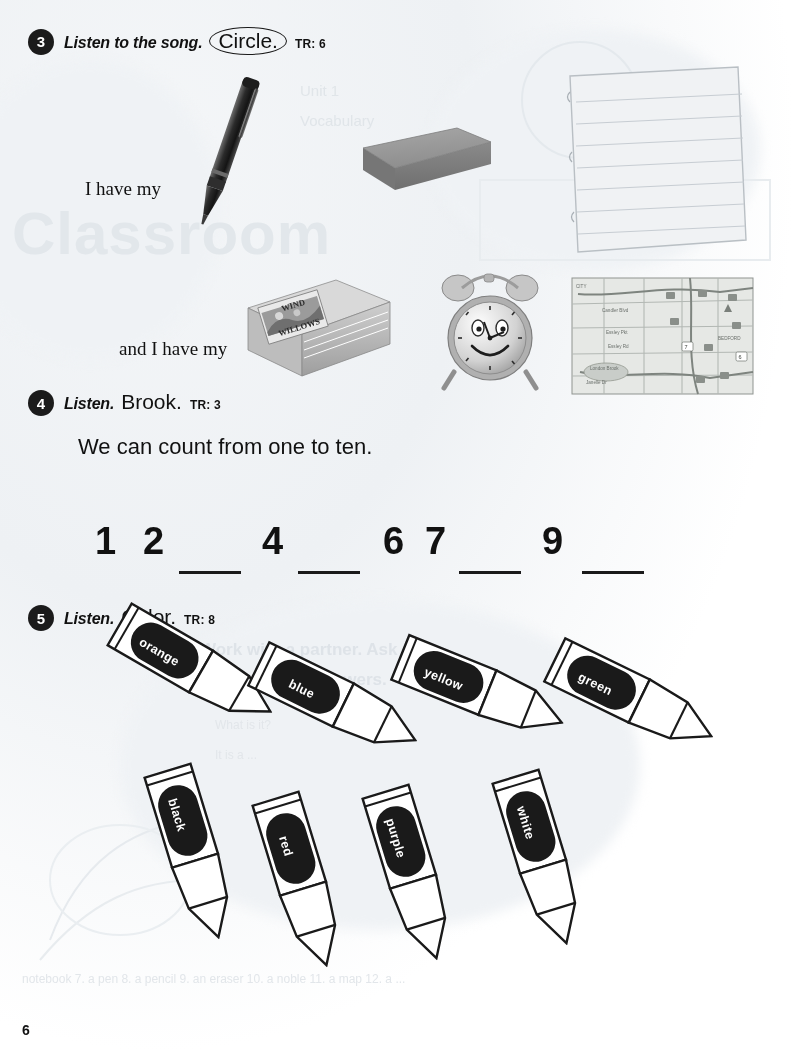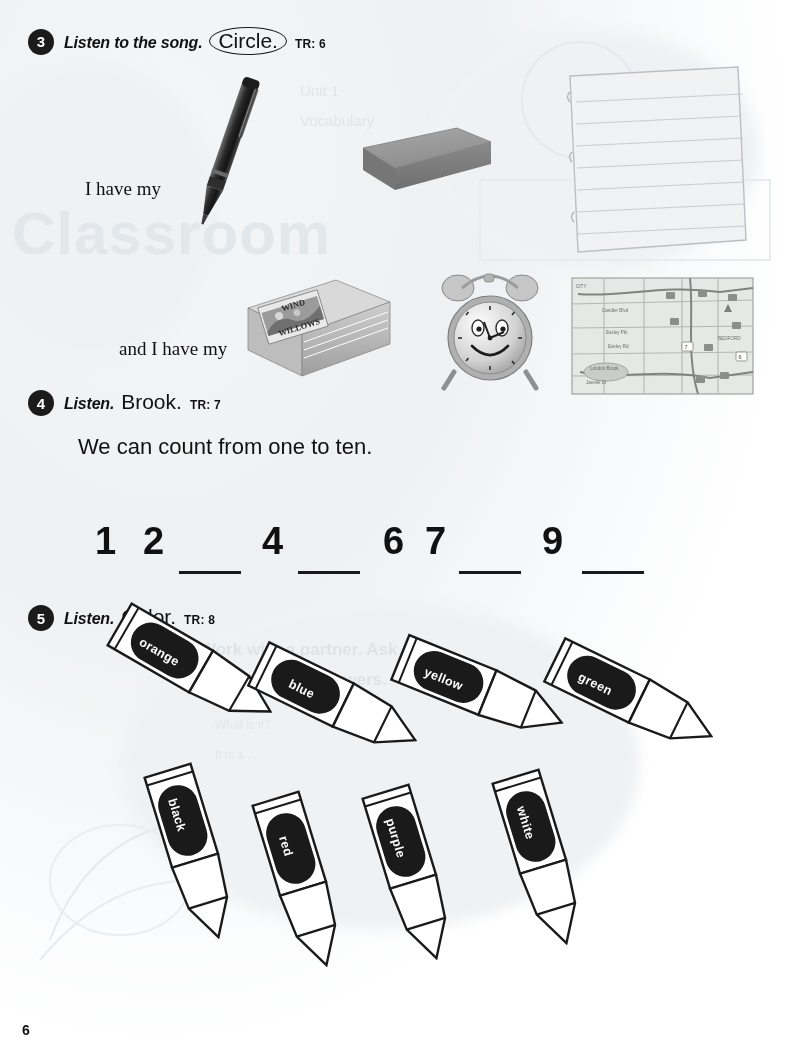--- a/index.html
+++ b/index.html
@@ -195,20 +195,21 @@
   <div class="ghost-blob" style="left:430px; top:30px; width:330px; height:240px;"></div>
   <div class="ghost-blob" style="left:120px; top:600px; width:520px; height:330px;"></div>
 
   <div class="ghost ghost-title" style="left:12px; top:199px;">Classroom</div>
   <div class="ghost ghost-line" style="left:300px; top:82px;">Unit 1</div>
   <div class="ghost ghost-line" style="left:300px; top:112px;">Vocabulary</div>
   <div class="ghost ghost-bold" style="left:200px; top:640px;">Work with a partner. Ask and</div>
   <div class="ghost ghost-bold" style="left:200px; top:670px;">answer. Write answers.</div>
   <div class="ghost ghost-small" style="left:215px; top:718px;">What is it?</div>
   <div class="ghost ghost-small" style="left:215px; top:748px;">It is a ...</div>
+  <div class="ghost ghost-small" style="left:22px; top:972px;">notebook    7. a pen    8. a pencil    9. an eraser    10. a noble    11. a map    12. a ...</div>
 
   <svg class="ghost" style="left:470px; top:30px;" width="320" height="250">
     <circle cx="110" cy="70" r="58" fill="none" stroke="#e4e9ed" stroke-width="2"></circle>
     <rect x="10" y="150" width="290" height="80" fill="none" stroke="#e8ecef" stroke-width="2"></rect>
   </svg>
   <svg class="ghost" style="left:20px; top:760px;" width="220" height="230">
     <path d="M30,180 C60,100 110,70 170,60" fill="none" stroke="#e6eaee" stroke-width="2"></path>
     <path d="M20,200 C70,140 120,120 180,120" fill="none" stroke="#e8ecef" stroke-width="2"></path>
     <ellipse cx="100" cy="120" rx="70" ry="55" fill="none" stroke="#eaeef1" stroke-width="2"></ellipse>
   </svg>
@@ -408,21 +409,21 @@
       <text x="114.5" y="73" font-family="Liberation Sans, sans-serif" font-size="5.5" fill="#3c403c">7</text>
       <text x="168.5" y="83" font-family="Liberation Sans, sans-serif" font-size="5.5" fill="#3c403c">6</text>
       <polygon points="158,28 162,36 154,36" fill="#7a7f7a"></polygon>
     </svg>
   </div>
 
   <div class="ex" style="left:28px; top:390px;">
     <div class="ex-badge">4</div>
     <div class="ex-bold">Listen.</div>
     <div class="ex-reg">Brook.</div>
-    <div class="ex-tr">TR: 7</div>
+    <div class="ex-tr">TR: 3</div>
   </div>
 
   <div class="ex4-sentence">We can count from one to ten.</div>
 
   <div class="num-row">
     <div class="num" style="left:0px;   top:0px;">1</div>
     <div class="num" style="left:48px;  top:0px;">2</div>
     <div class="blank" style="left:84px;  width:62px;"></div>
     <div class="num" style="left:167px; top:0px;">4</div>
     <div class="blank" style="left:203px; width:62px;"></div>

